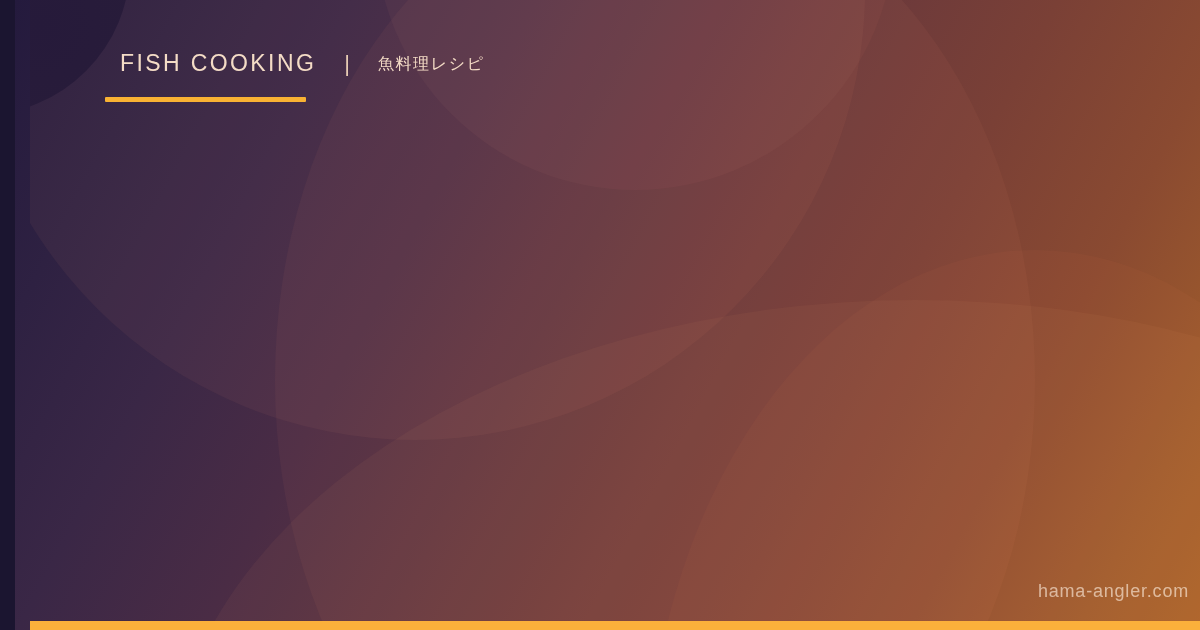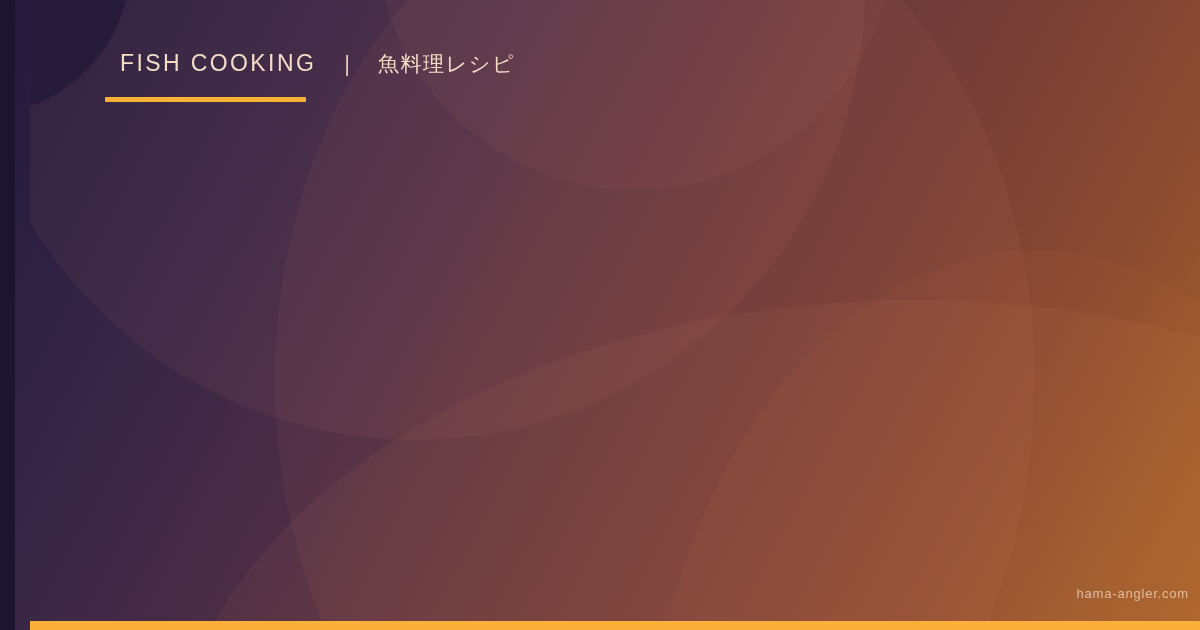--- a/index.html
+++ b/index.html
@@ -108,21 +108,21 @@
   .kicker-en { font-weight: 400; }
   .kicker-sep {
     color: #e7cbb4;
     font-weight: 300;
     letter-spacing: 0;
     font-size: 22px;
   }
   .kicker-ja {
     font-weight: 400;
     letter-spacing: 1.6px;
-    font-size: 21px;
+    font-size: 16px;
     text-align: center;
   }
   .kicker-rule {
     margin-top: 22px;
     width: 201px;
     height: 5px;
     background: #f9b233;
     border-radius: 1px;
   }
 
@@ -142,21 +142,21 @@
       2px 2px 0 rgba(26, 12, 8, 0.72),
       3px 3px 6px rgba(20, 10, 6, 0.45);
   }
 
   
   .watermark {
     position: absolute;
     right: 26px;
     bottom: 30px;
     color: rgba(255, 240, 226, 0.62);
-    font-size: 13px;
+    font-size: 18px;
     letter-spacing: 0.8px;
     line-height: 1;
   }
 
   
   .bottom-bar {
     position: absolute;
     left: 0;
     right: 0;
     bottom: 0;

